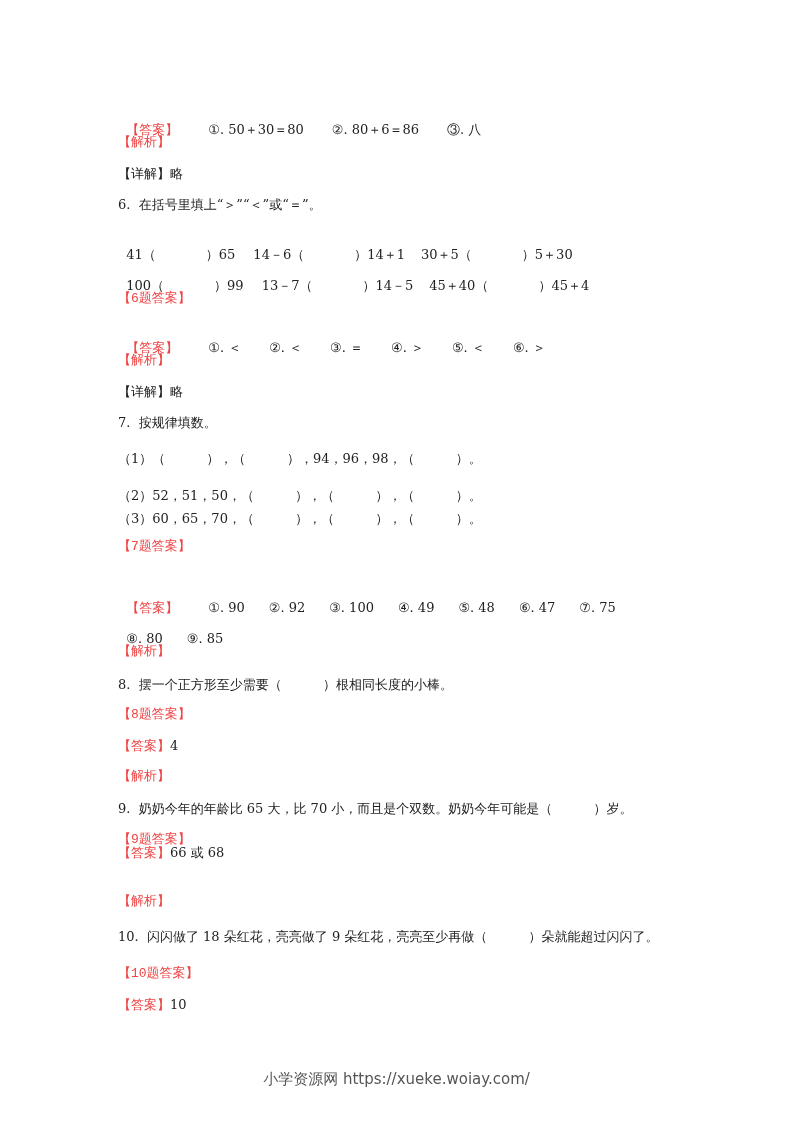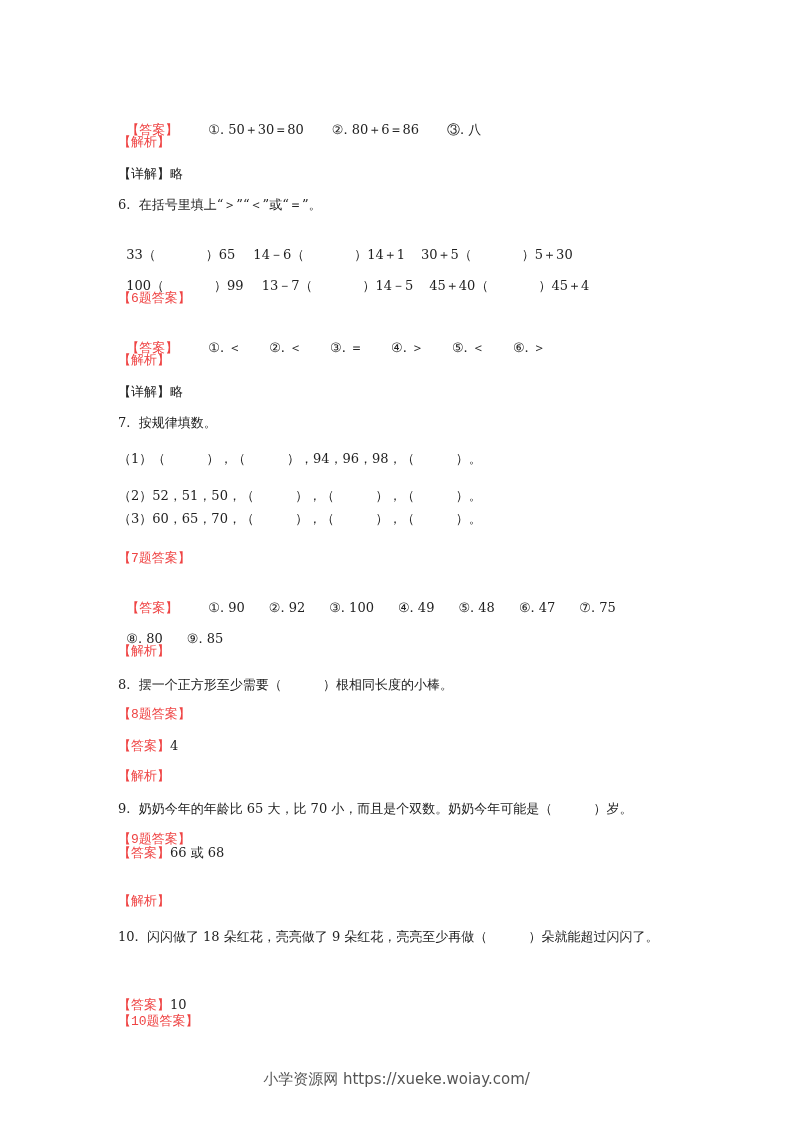--- a/index.html
+++ b/index.html
@@ -15,52 +15,52 @@
 <body>
 
 <div class="line" style="top:103px">
   <span class="blue">【答案】</span><span class="gap" style="width:30px"></span><span>①. 50＋30＝80</span><span class="gap" style="width:28px"></span><span>②. 80＋6＝86</span><span class="gap" style="width:28px"></span><span>③. 八</span>
 </div>
 <div class="line blue" style="top:134px">【解析】</div>
 <div class="line" style="top:165px"><span>【详解】</span><span>略</span></div>
 
 <div class="line" style="top:196px">6.  在括号里填上“＞”“＜”或“＝”。</div>
 <div class="line" style="top:228px">
-  <span>33（</span><span class="gap" style="width:50px"></span><span>）65</span><span class="gap" style="width:18px"></span><span>14－6（</span><span class="gap" style="width:50px"></span><span>）14＋1</span><span class="gap" style="width:16px"></span><span>30＋5（</span><span class="gap" style="width:50px"></span><span>）5＋30</span>
+  <span>41（</span><span class="gap" style="width:50px"></span><span>）65</span><span class="gap" style="width:18px"></span><span>14－6（</span><span class="gap" style="width:50px"></span><span>）14＋1</span><span class="gap" style="width:16px"></span><span>30＋5（</span><span class="gap" style="width:50px"></span><span>）5＋30</span>
 </div>
 <div class="line" style="top:259px">
   <span>100（</span><span class="gap" style="width:50px"></span><span>）99</span><span class="gap" style="width:18px"></span><span>13－7（</span><span class="gap" style="width:50px"></span><span>）14－5</span><span class="gap" style="width:16px"></span><span>45＋40（</span><span class="gap" style="width:50px"></span><span>）45＋4</span>
 </div>
 <div class="line blue" style="top:290px">【6题答案】</div>
 <div class="line" style="top:321px">
   <span class="blue">【答案】</span><span class="gap" style="width:30px"></span><span>①. ＜</span><span class="gap" style="width:28px"></span><span>②. ＜</span><span class="gap" style="width:28px"></span><span>③. ＝</span><span class="gap" style="width:28px"></span><span>④. ＞</span><span class="gap" style="width:28px"></span><span>⑤. ＜</span><span class="gap" style="width:28px"></span><span>⑥. ＞</span>
 </div>
 <div class="line blue" style="top:352px">【解析】</div>
 <div class="line" style="top:383px"><span>【详解】</span><span>略</span></div>
 
 <div class="line" style="top:414px">7.  按规律填数。</div>
 <div class="line" style="top:450px">（1）（          ），（          ），94，96，98，（          ）。</div>
 <div class="line" style="top:487px">（2）52，51，50，（          ），（          ），（          ）。</div>
 <div class="line" style="top:510px">（3）60，65，70，（          ），（          ），（          ）。</div>
-<div class="line blue" style="top:550px">【7题答案】</div>
+<div class="line blue" style="top:538px">【7题答案】</div>
 <div class="line" style="top:581px">
   <span class="blue">【答案】</span><span class="gap" style="width:30px"></span><span>①. 90</span><span class="gap" style="width:24px"></span><span>②. 92</span><span class="gap" style="width:24px"></span><span>③. 100</span><span class="gap" style="width:24px"></span><span>④. 49</span><span class="gap" style="width:24px"></span><span>⑤. 48</span><span class="gap" style="width:24px"></span><span>⑥. 47</span><span class="gap" style="width:24px"></span><span>⑦. 75</span>
 </div>
 <div class="line" style="top:612px">
   <span>⑧. 80</span><span class="gap" style="width:24px"></span><span>⑨. 85</span>
 </div>
 <div class="line blue" style="top:643px">【解析】</div>
 
 <div class="line" style="top:676px">8.  摆一个正方形至少需要（          ）根相同长度的小棒。</div>
 <div class="line blue" style="top:706px">【8题答案】</div>
 <div class="line" style="top:737px"><span class="blue">【答案】</span><span>4</span></div>
 <div class="line blue" style="top:768px">【解析】</div>
 
 <div class="line" style="top:800px">9.  奶奶今年的年龄比 65 大，比 70 小，而且是个双数。奶奶今年可能是（          ）岁。</div>
 <div class="line blue" style="top:831px">【9题答案】</div>
 <div class="line" style="top:844px"><span class="blue">【答案】</span><span>66 或 68</span></div>
 <div class="line blue" style="top:893px">【解析】</div>
 
 <div class="line" style="top:928px">10.  闪闪做了 18 朵红花，亮亮做了 9 朵红花，亮亮至少再做（          ）朵就能超过闪闪了。</div>
-<div class="line blue" style="top:1013px">【10题答案】</div>
+<div class="line blue" style="top:965px">【10题答案】</div>
 <div class="line" style="top:996px"><span class="blue">【答案】</span><span>10</span></div>
 
 <div class="footer">小学资源网 https://xueke.woiay.com/</div>
 
 </body></html>

